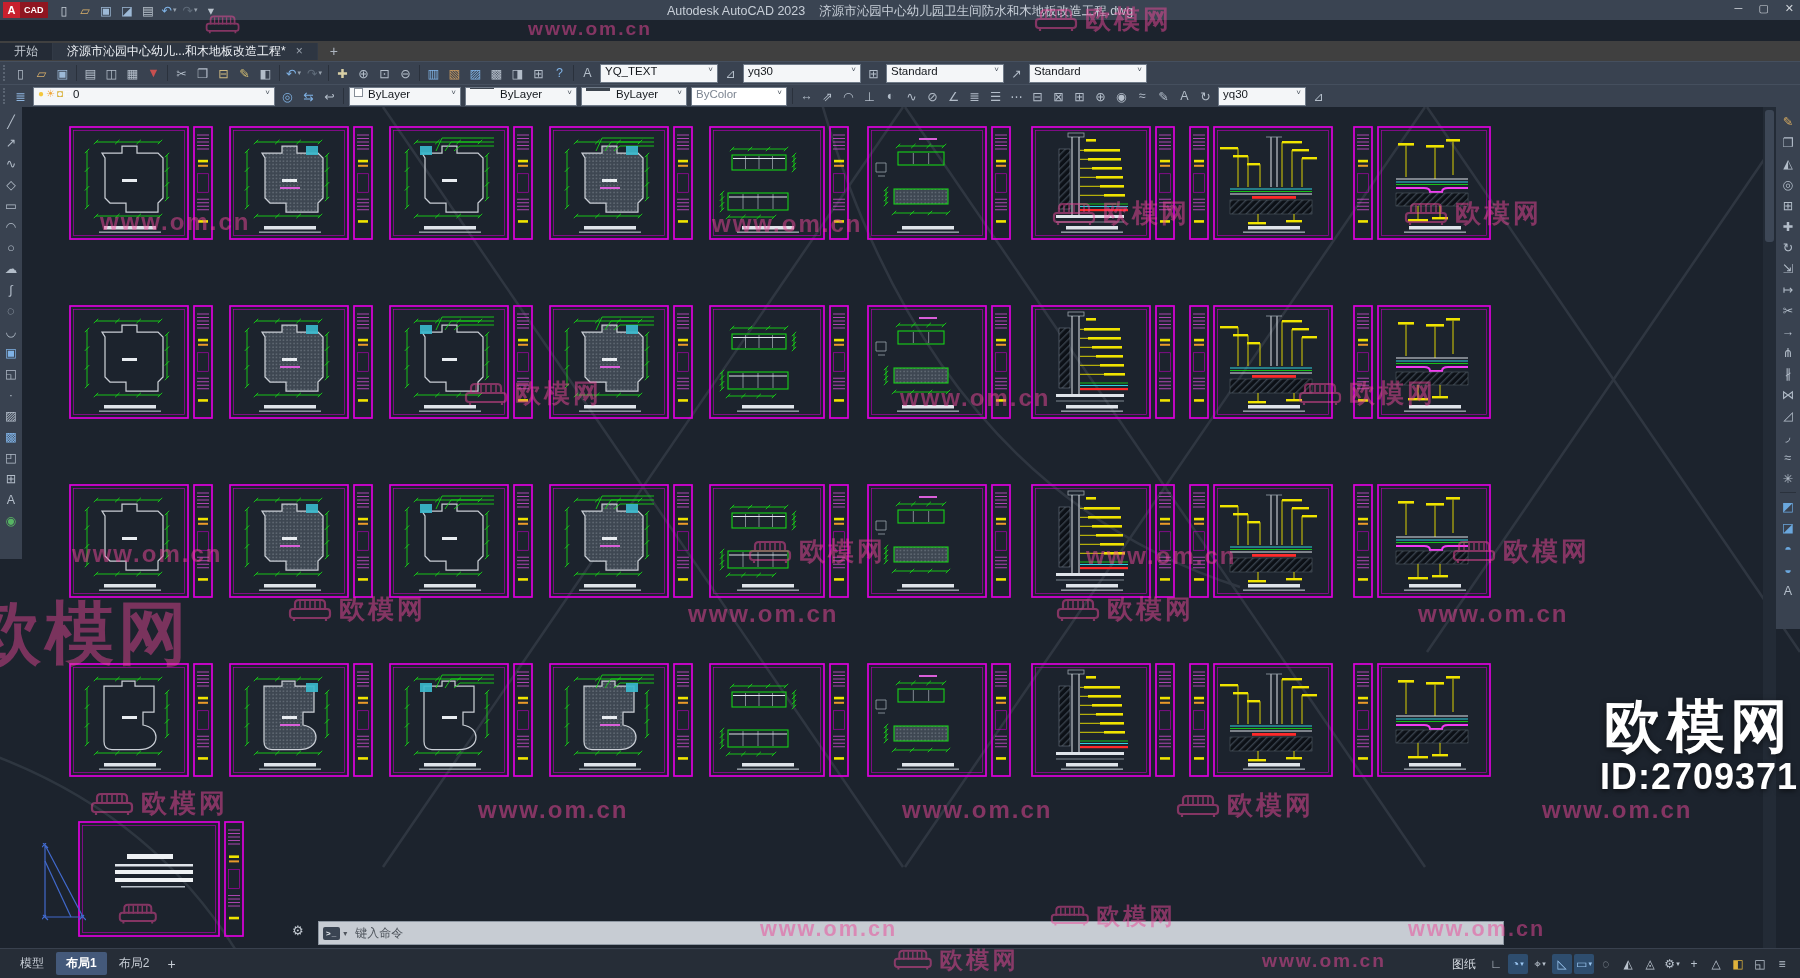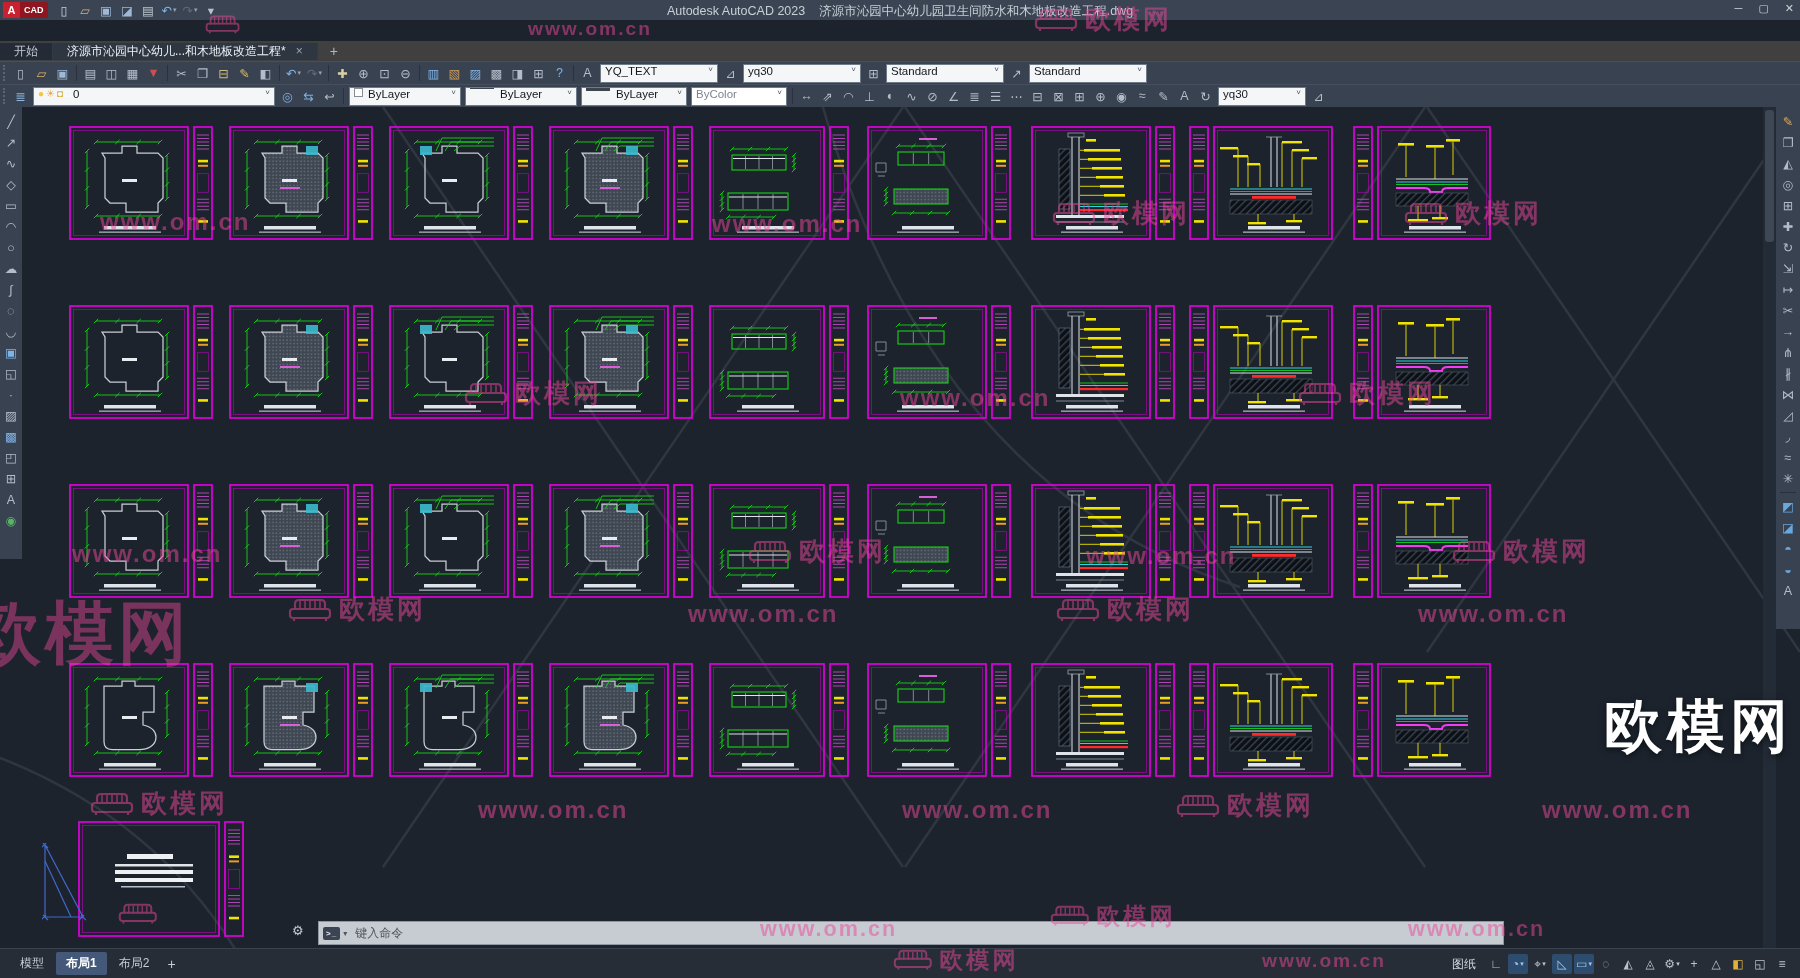--- a/index.html
+++ b/index.html
@@ -2265,20 +2265,21 @@
   <path d="M12 4 v9 M17 4 v9 M22 4 v9 M27 4 v9 M32 4 v9" stroke-width="1.6"></path>
   <rect x="2" y="12" width="40" height="9" rx="3"></rect>
   <path d="M6 21 v3 M38 21 v3"></path>
           </g>
         </svg>
         <span>欧模网</span>
       </div>
       <div class="wm wm-om" style="left: 1262px; top: 950px; font-size: 19.2px;">www.om.cn</div>
     </div>
   <div class="bigbrand">欧模网</div>
+  <div class="bigid">ID:2709371</div>
 
   <svg width="0" height="0" style="position:absolute">
     <defs>
       <pattern id="hdots" width="3.5" height="3.5" patternUnits="userSpaceOnUse">
         <rect width="3.5" height="3.5" fill="#3e4752"></rect>
           <circle cx="1" cy="1" r="0.55" fill="#98a0aa"></circle>
       </pattern>
       <pattern id="dkh" width="5" height="5" patternUnits="userSpaceOnUse" patternTransform="rotate(45)">
         <rect width="5" height="5" fill="#0c1016"></rect>
           <rect width="1.4" height="5" fill="#39424d"></rect>

